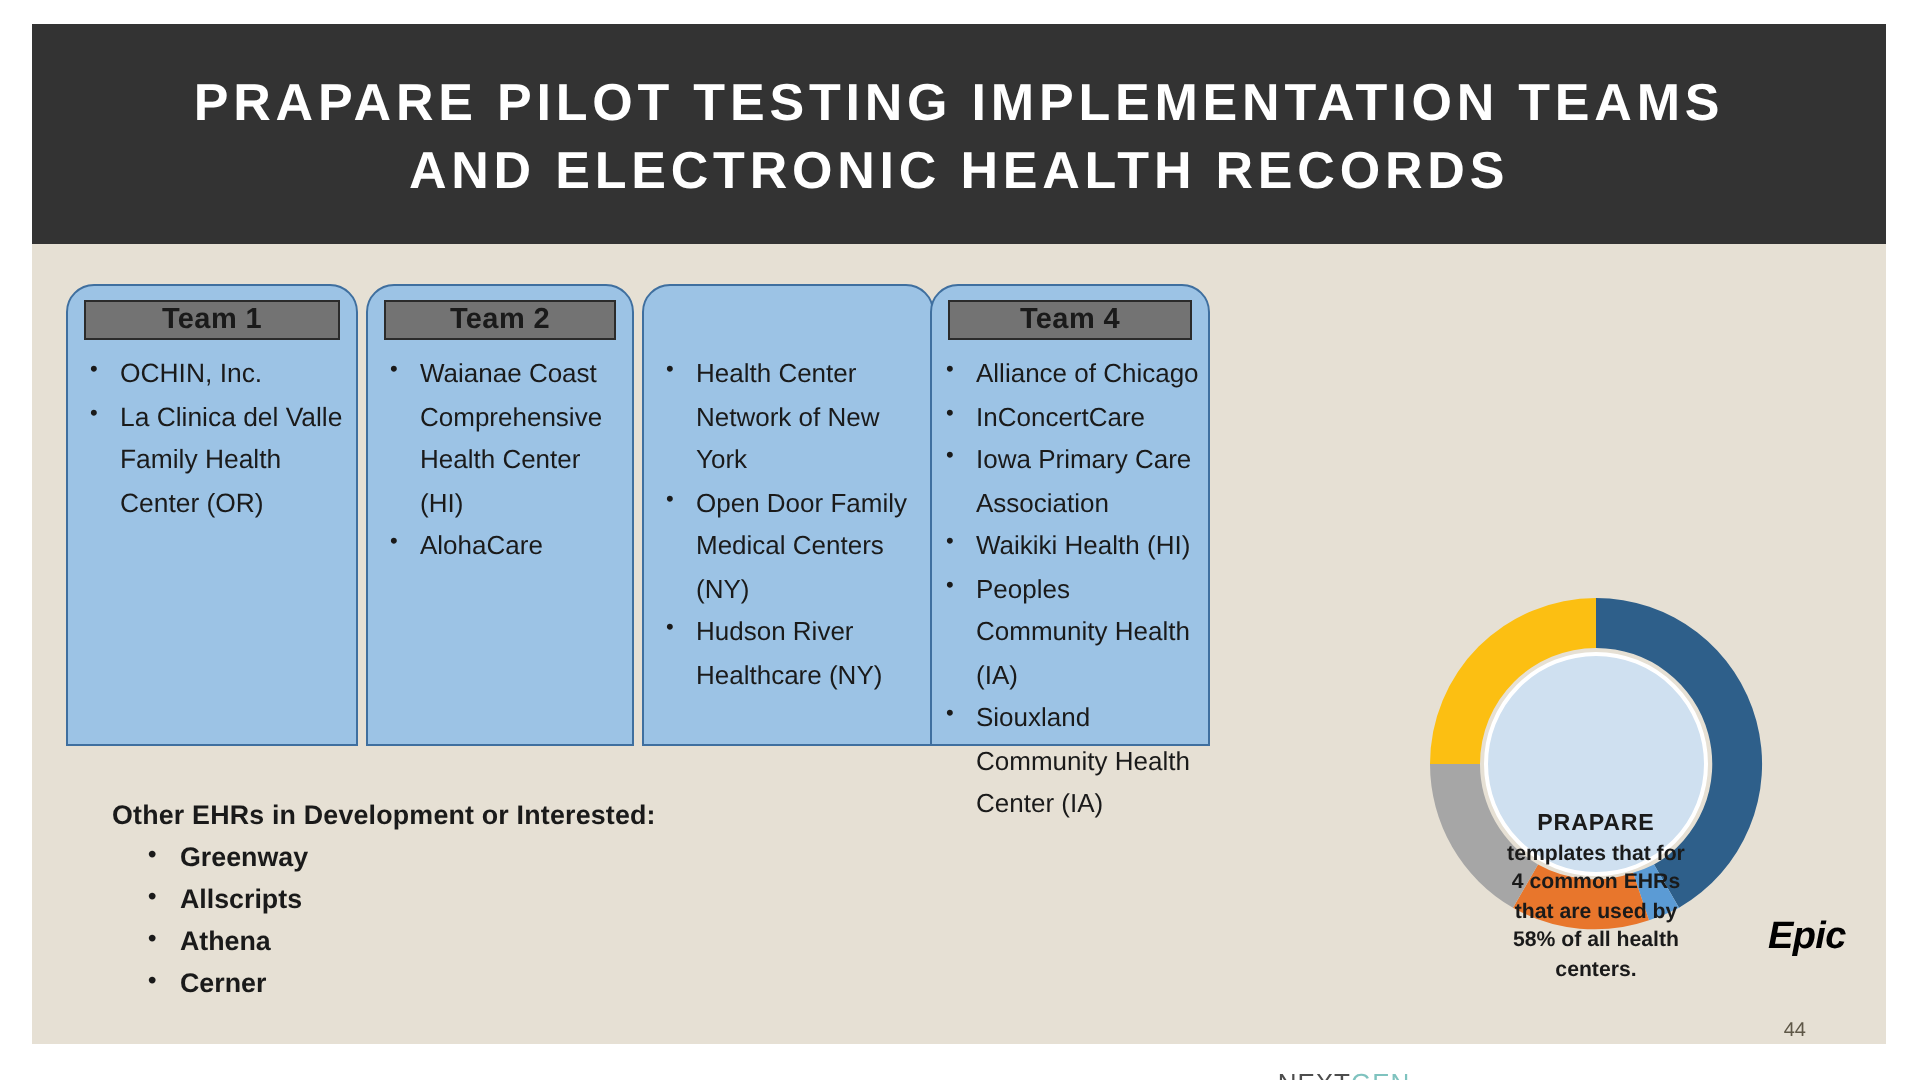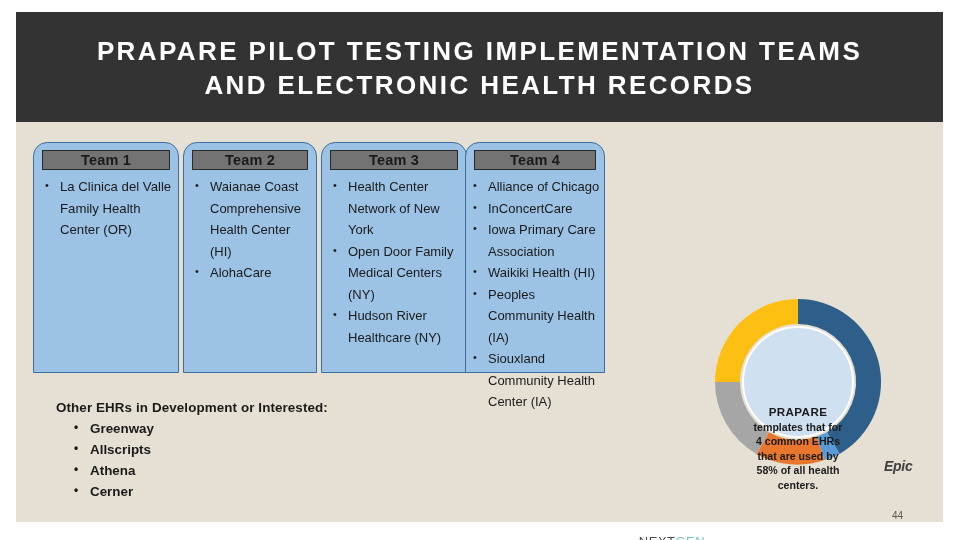--- a/index.html
+++ b/index.html
@@ -156,22 +156,22 @@
     font-weight: bold;
     line-height: 14.6px;
   }
   .donut-text .hd { font-size: 11.6px; letter-spacing: 0.4px; }
 
   
   .logo { position: absolute; }
 
   #logo-epic {
     left: 254px; top: 206px;
-    color: #404040;
-    font-size: 14px;
+    color: #000000;
+    font-size: 19px;
     font-weight: bold;
     font-style: italic;
     letter-spacing: -0.3px;
   }
   #logo-nextgen {
     left: 0px; top: 280px;
     width: 84px; height: 30px;
     background: #ffffff;
     padding: 2px 0 0 0;
     box-sizing: border-box;
@@ -206,34 +206,34 @@
     </div>
   </div>
 
   <div id="content">
 
     <div id="teams">
 
       <div class="team-box" id="team-box-0">
         <div class="team-header">Team 1</div>
         <ul class="team-list">
+          <li>OCHIN, Inc.</li>
           <li>La Clinica del Valle Family Health Center (OR)</li>
         </ul>
       </div>
 
       <div class="team-box" id="team-box-1">
         <div class="team-header">Team 2</div>
         <ul class="team-list">
           <li>Waianae Coast Comprehensive Health Center (HI)</li>
           <li>AlohaCare</li>
         </ul>
       </div>
 
       <div class="team-box" id="team-box-2">
-        <div class="team-header">Team 3</div>
         <ul class="team-list">
           <li>Health Center Network of New York</li>
           <li>Open Door Family Medical Centers (NY)</li>
           <li>Hudson River Healthcare (NY)</li>
         </ul>
       </div>
 
       <div class="team-box" id="team-box-3">
         <div class="team-header">Team 4</div>
         <ul class="team-list">

